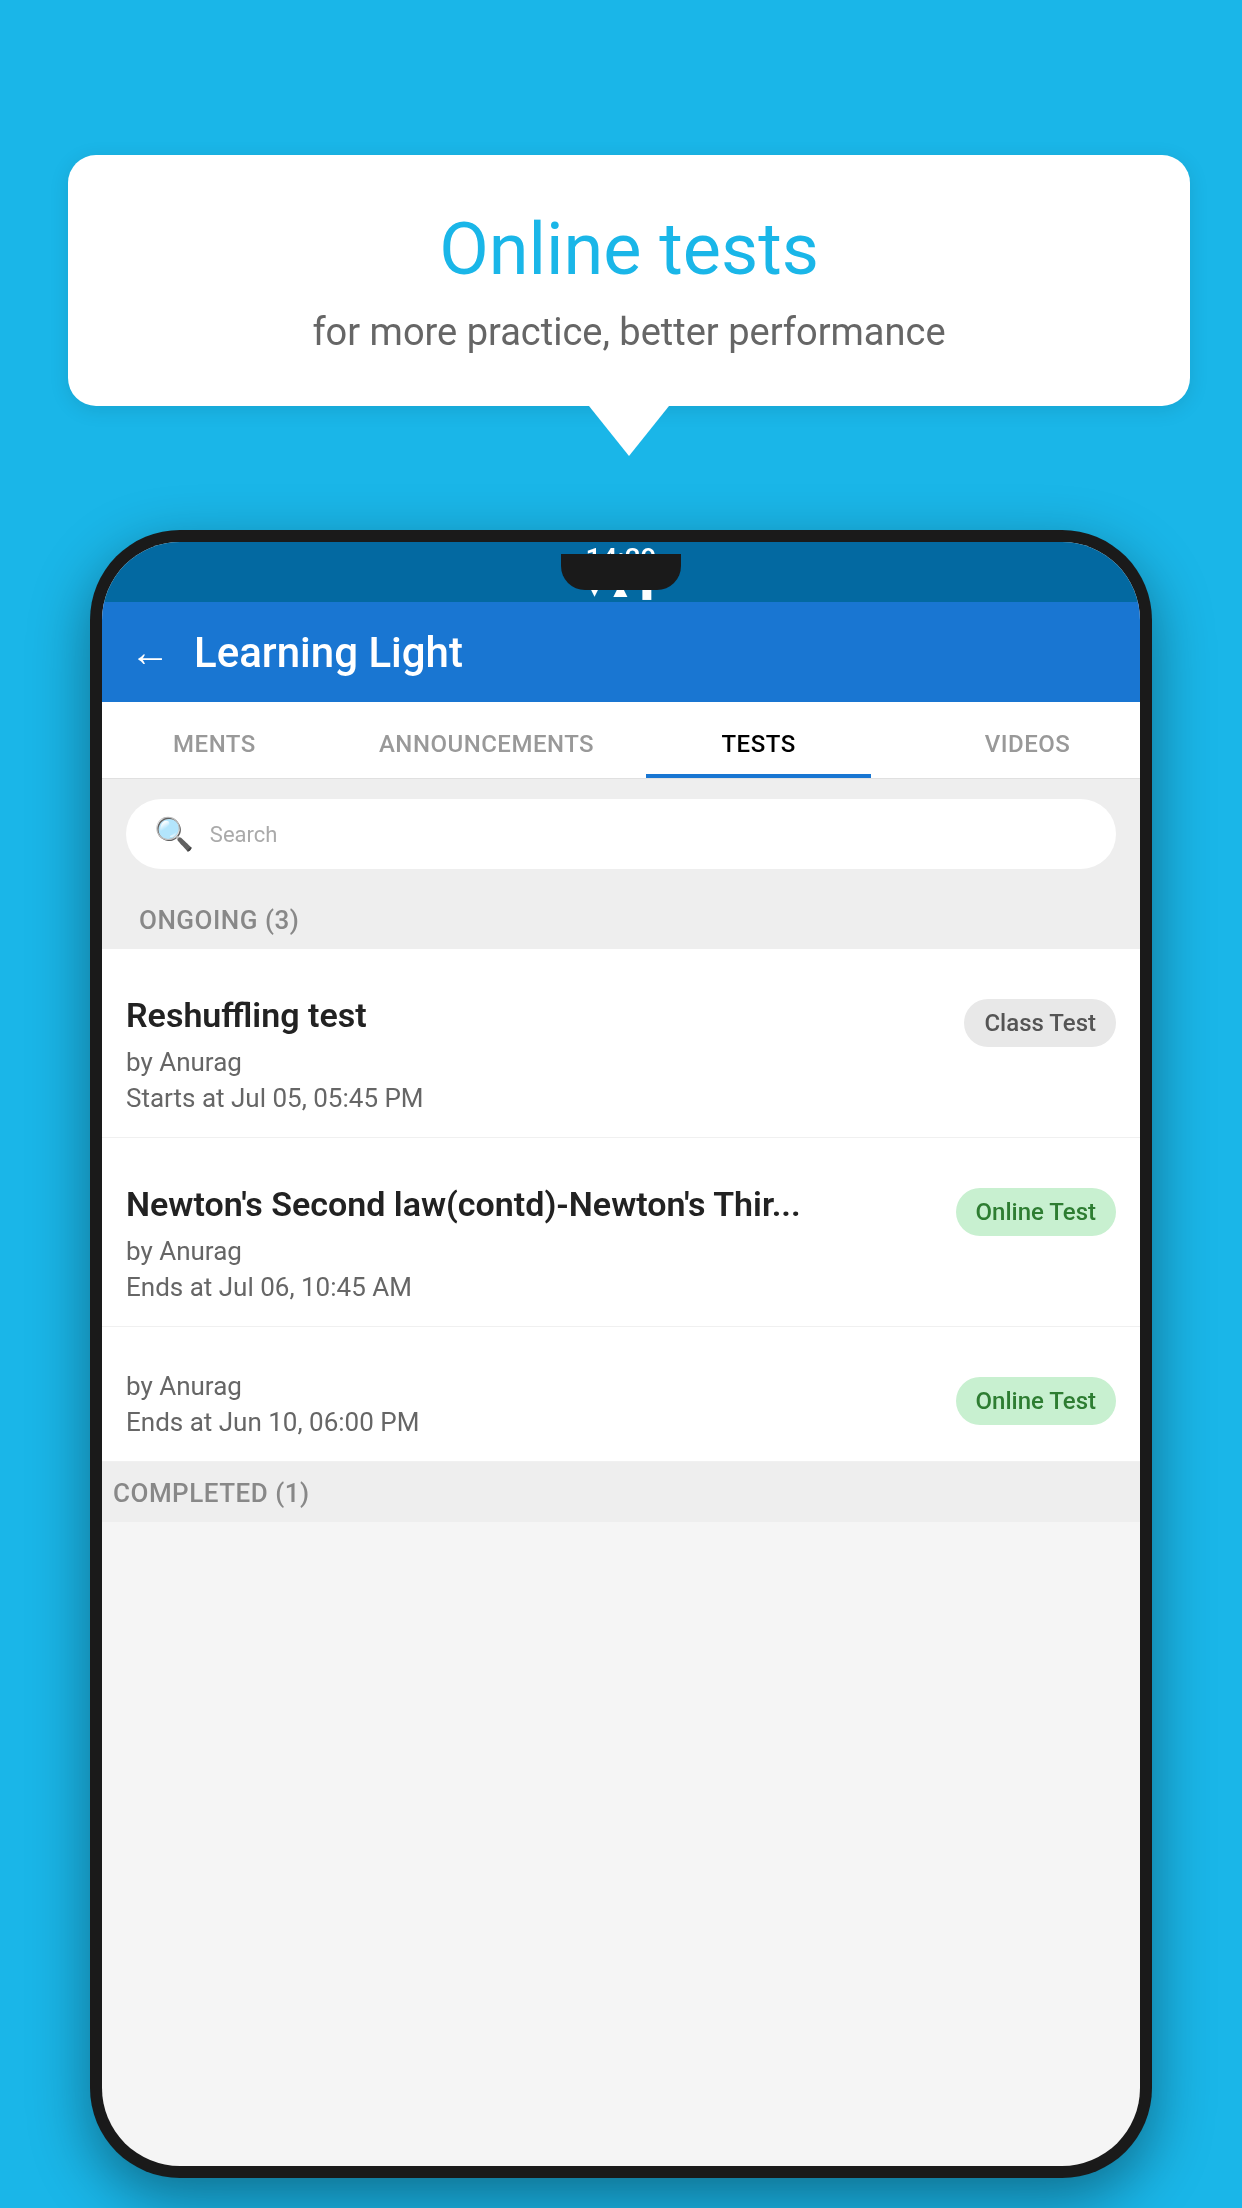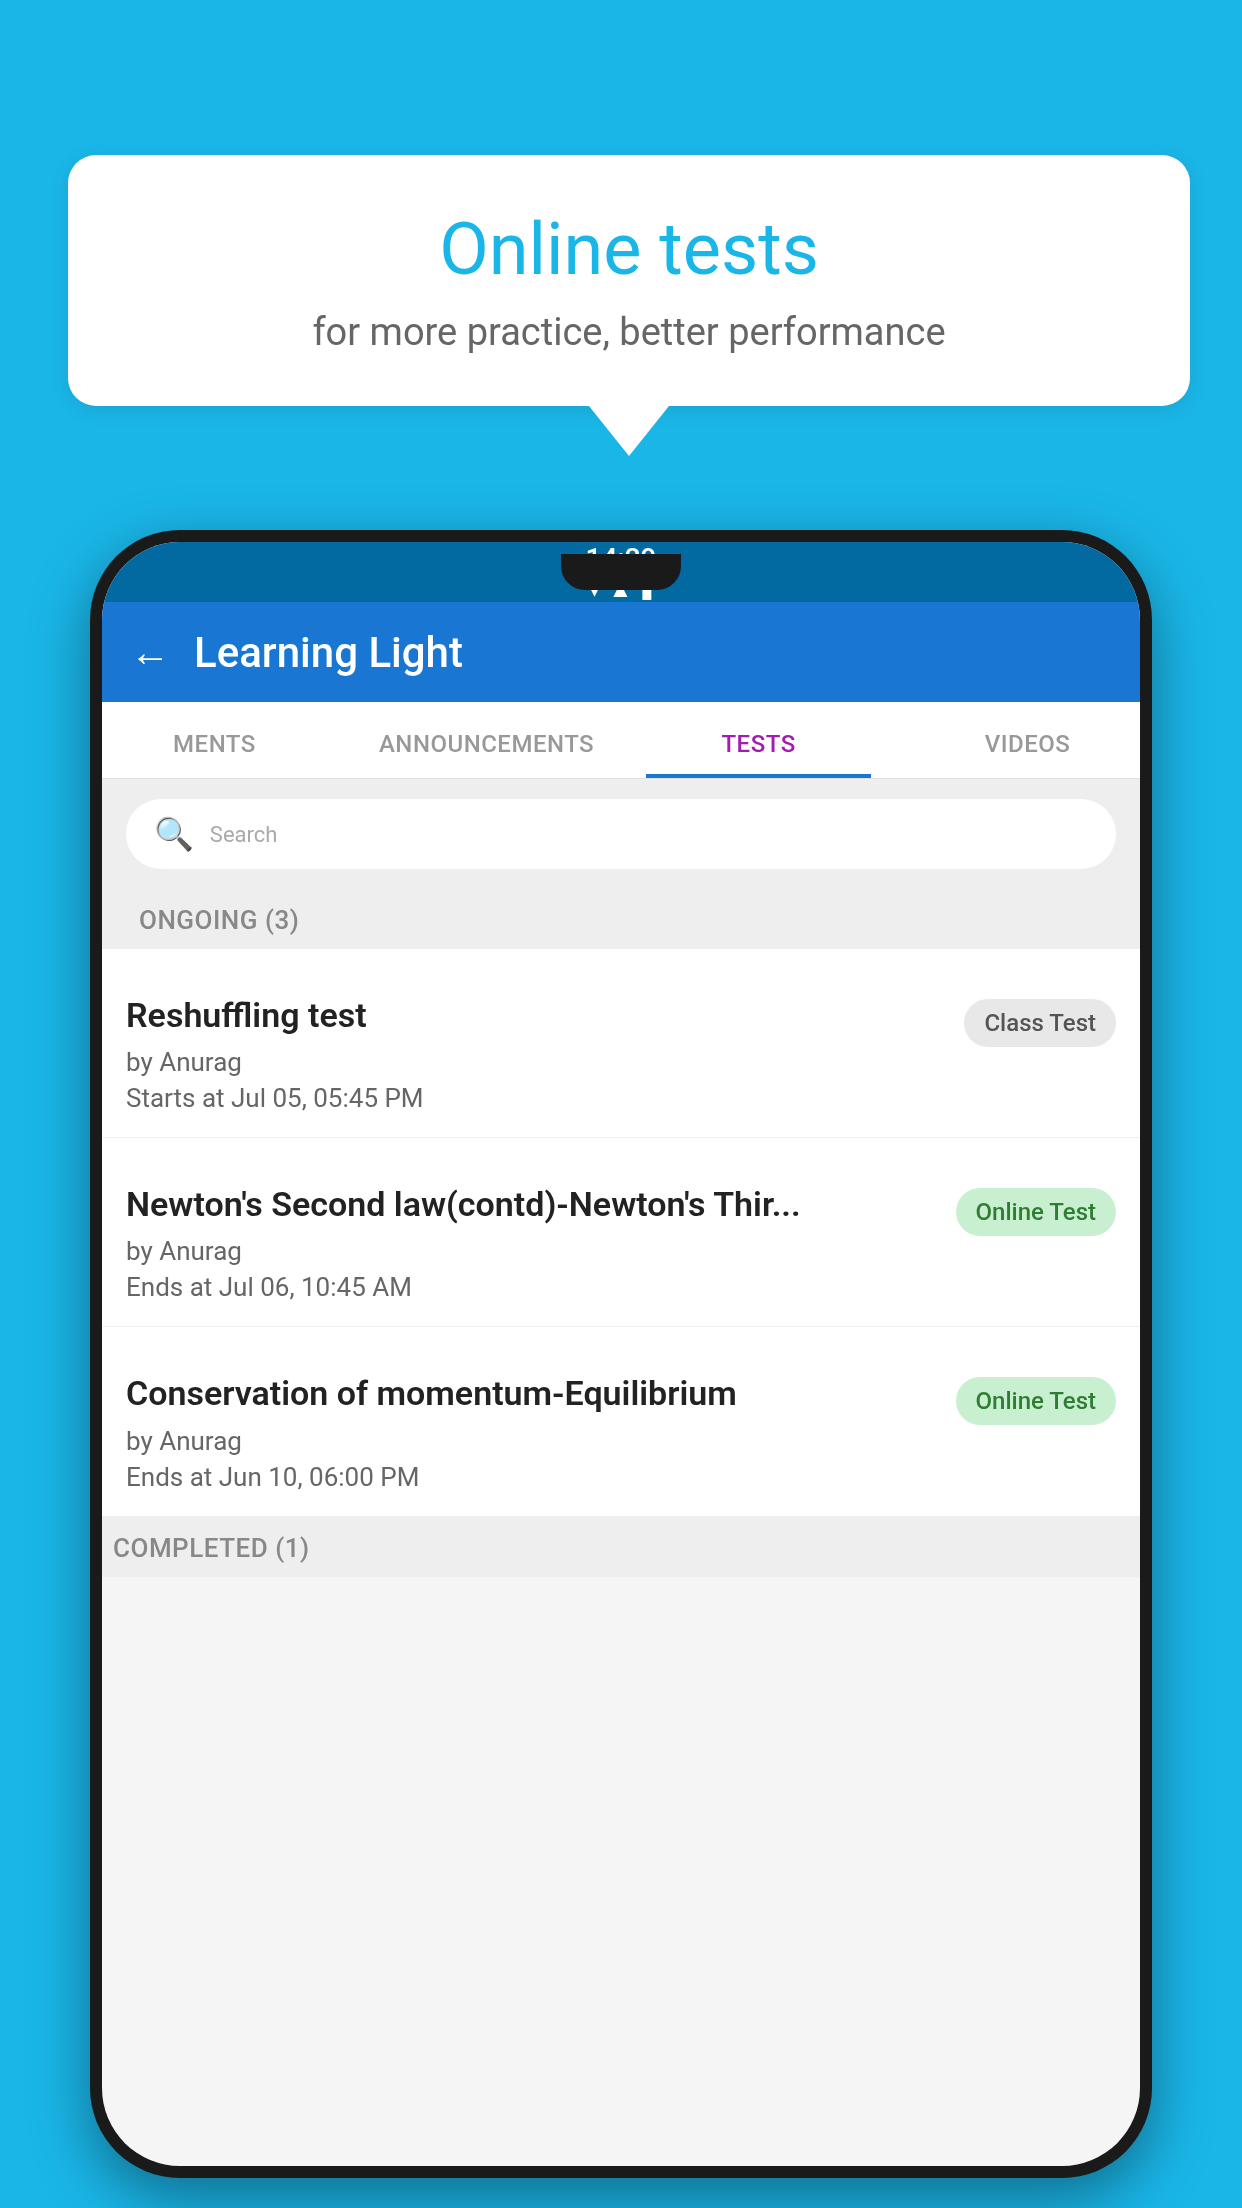--- a/index.html
+++ b/index.html
@@ -148,21 +148,21 @@
       text-align: center;
       padding: 28px 8px 20px;
       font-size: 24px;
       font-weight: 500;
       color: #999;
       letter-spacing: 0.5px;
       position: relative;
     }
 
     .tab.active {
-      color: #a21caf;
+      color: #000000;
     }
 
     .tab.active::after {
       content: '';
       position: absolute;
       bottom: 0;
       left: 0;
       right: 0;
       height: 4px;
       background: #1976d2;
@@ -346,21 +346,20 @@
         <div class="test-info">
           <div class="test-name">Newton's Second law(contd)-Newton's Thir...</div>
           <div class="test-author">by Anurag</div>
           <div class="test-date">Ends at  Jul 06, 10:45 AM</div>
         </div>
         <span class="test-badge badge-online">Online Test</span>
       </div>
 
       <div class="test-item">
         <div class="test-info">
-          <div class="test-name">Conservation of momentum-Equilibrium</div>
           <div class="test-author">by Anurag</div>
           <div class="test-date">Ends at  Jun 10, 06:00 PM</div>
         </div>
         <span class="test-badge badge-online">Online Test</span>
       </div>
 
     </div>
 
     <div class="completed-section">
       <span class="completed-title">COMPLETED (1)</span>

